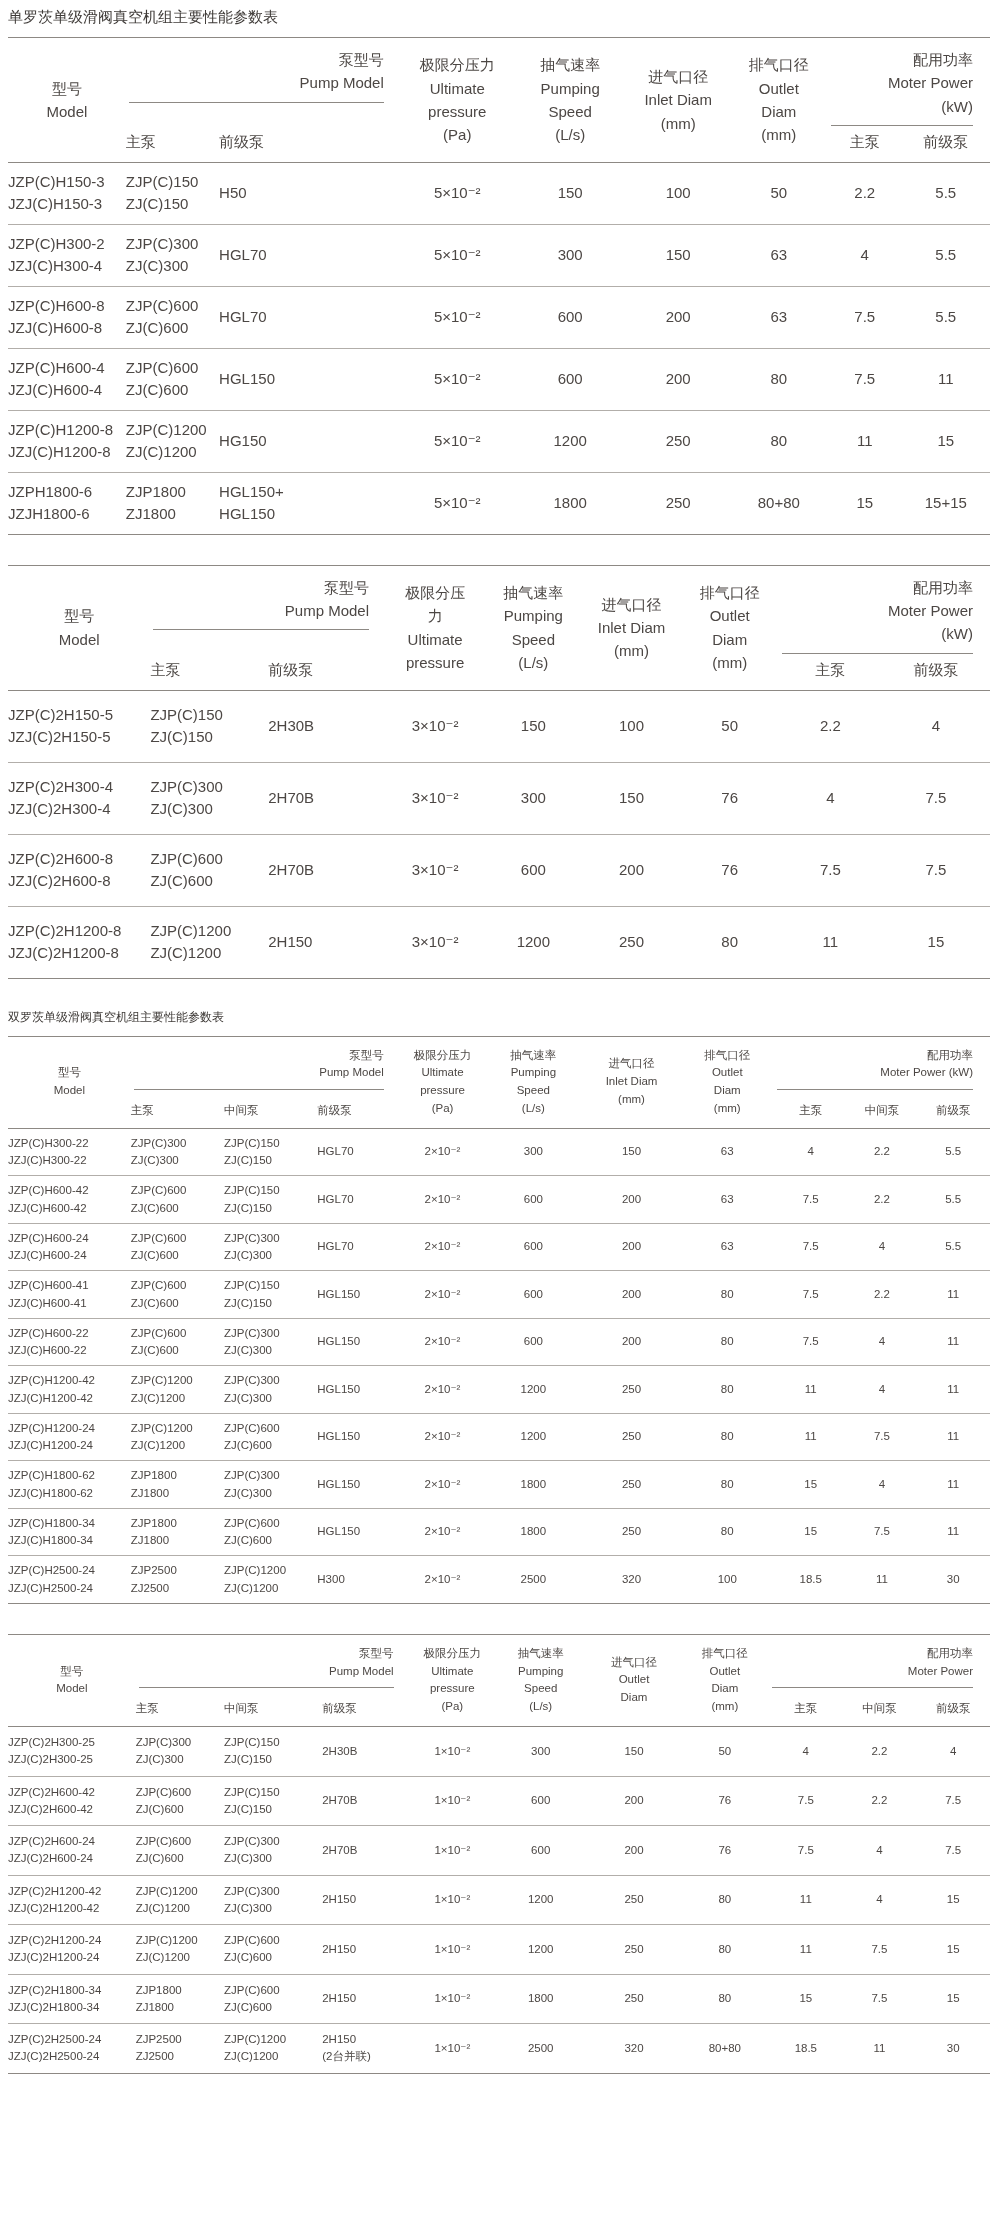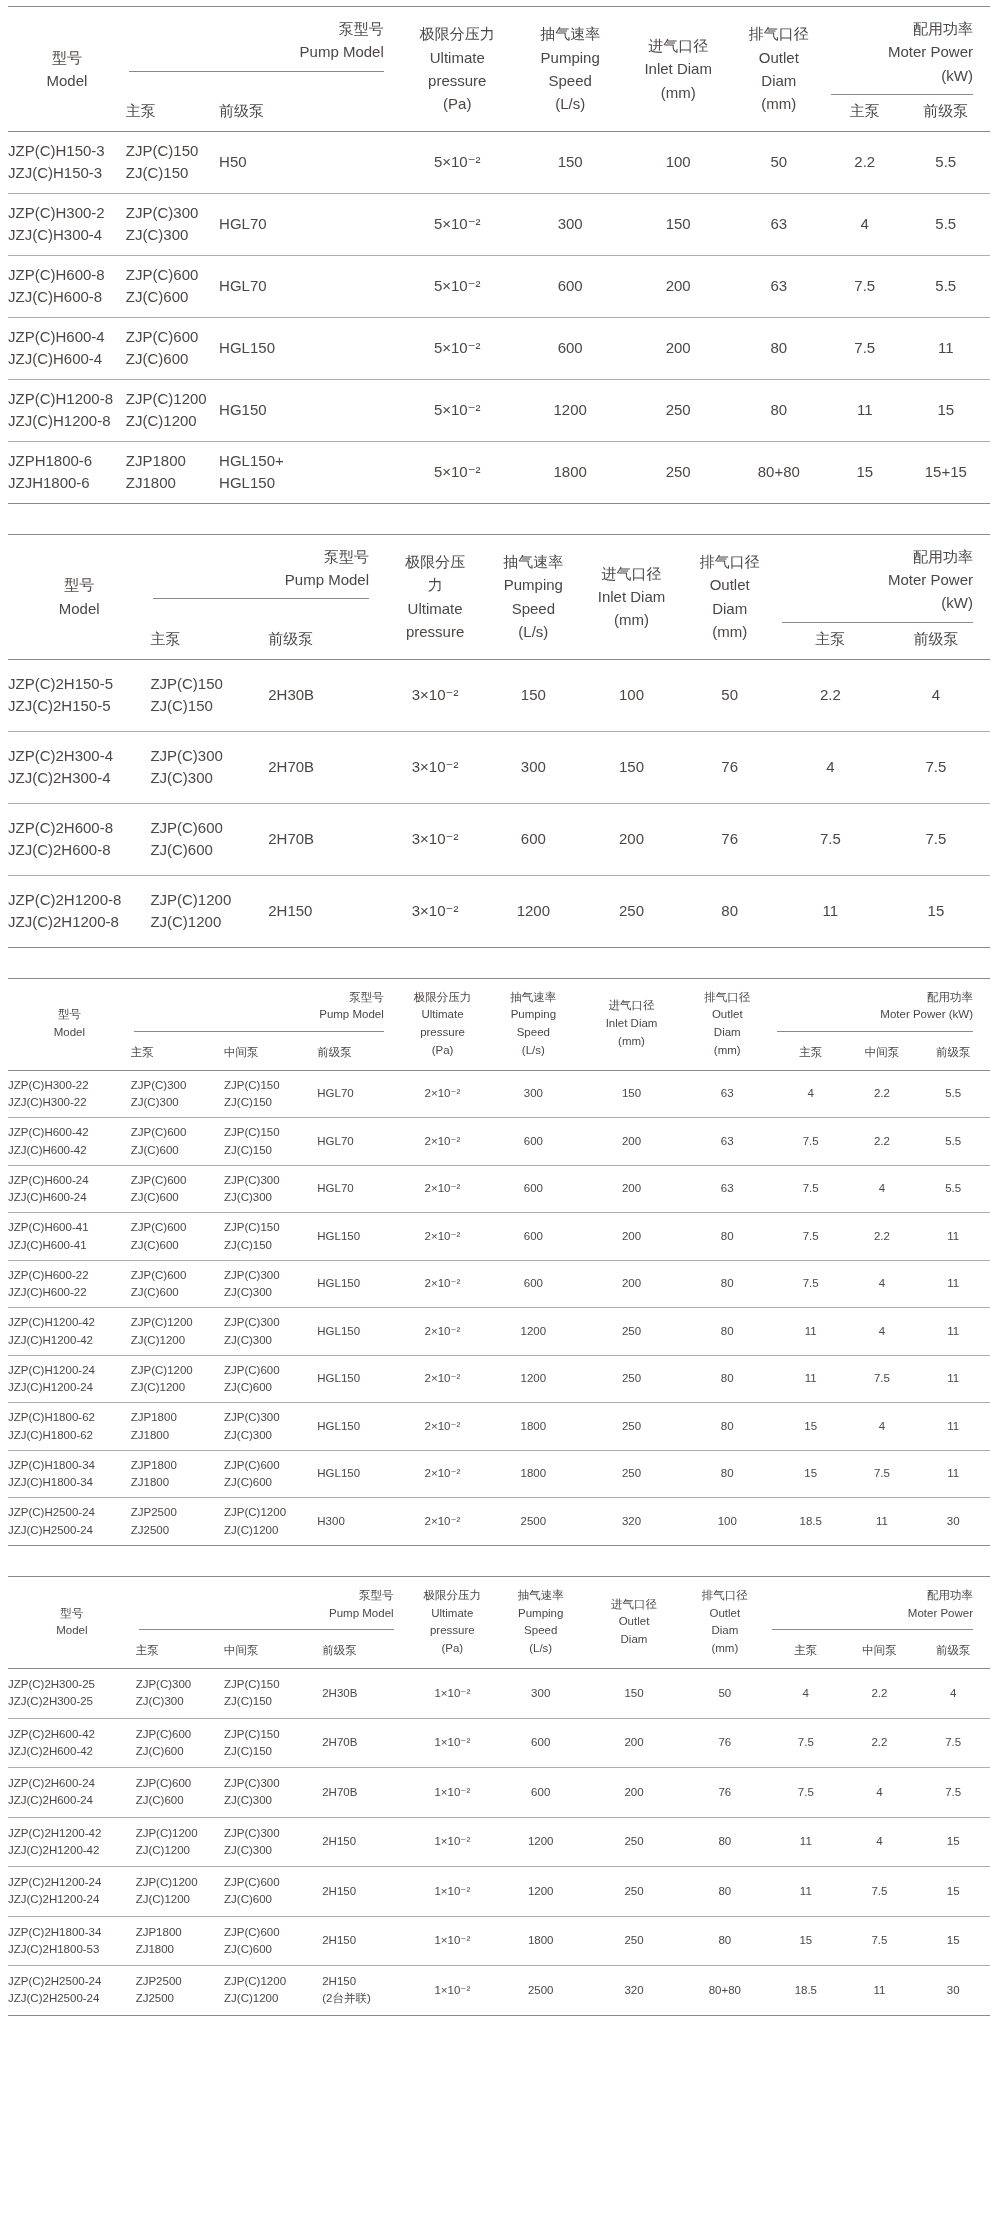--- a/index.html
+++ b/index.html
@@ -63,20 +63,21 @@
   table.t1 tbody td{padding:13px 0;}
   table.t2 tbody td{padding:6px 0;}
   table.t3 tbody td{padding:7px 0;}
   table.t1 thead th.colhead{padding:12px 2px;}
 </style>
 </head>
 <body>
 
 <div class="page">
   <section class="tbl-block lg">
+    <h2 class="tbl-title">单罗茨单级滑阀真空机组主要性能参数表</h2>
     <div>
         <table class="spec lg t0">
           <colgroup>
             <col style="width: 12%;">
             <col style="width: 9.5%;">
             <col style="width: 18.5%;">
             <col style="width: 11.5%;">
             <col style="width: 11.5%;">
             <col style="width: 10.5%;">
             <col style="width: 10%;">
@@ -392,20 +393,21 @@
               <td class="ac">250</td>
               <td class="ac">80</td>
               <td class="ac">11</td>
               <td class="ac">15</td>
             </tr>
           </tbody>
         </table>
       </div>
   </section>
   <section class="tbl-block sm">
+    <h2 class="tbl-title">双罗茨单级滑阀真空机组主要性能参数表</h2>
     <div>
         <table class="spec sm t2">
           <colgroup>
             <col style="width: 12.5%;">
             <col style="width: 9.5%;">
             <col style="width: 9.5%;">
             <col style="width: 8.5%;">
             <col style="width: 8.5%;">
             <col style="width: 10%;">
             <col style="width: 10%;">
@@ -894,21 +896,21 @@
               <td class="ac">1200</td>
               <td class="ac">250</td>
               <td class="ac">80</td>
               <td class="ac">11</td>
               <td class="ac">7.5</td>
               <td class="ac">15</td>
             </tr>
             <tr>
               <td class="al">
                 <div class="hline">JZP(C)2H1800-34</div>
-                <div class="hline">JZJ(C)2H1800-53</div>
+                <div class="hline">JZJ(C)2H1800-34</div>
               </td>
               <td class="al">
                 <div class="hline">ZJP1800</div>
                 <div class="hline">ZJ1800</div>
               </td>
               <td class="al">
                 <div class="hline">ZJP(C)600</div>
                 <div class="hline">ZJ(C)600</div>
               </td>
               <td class="al">

